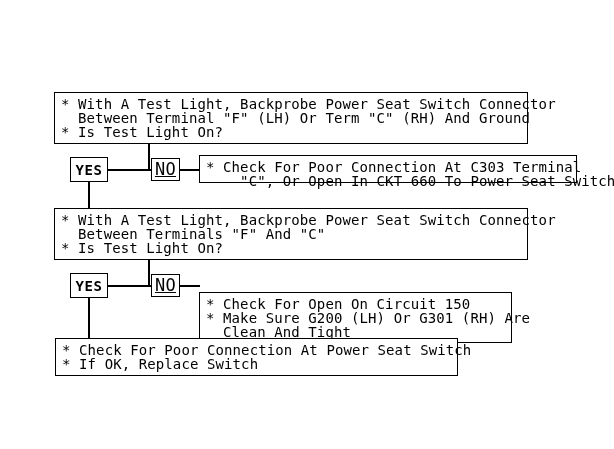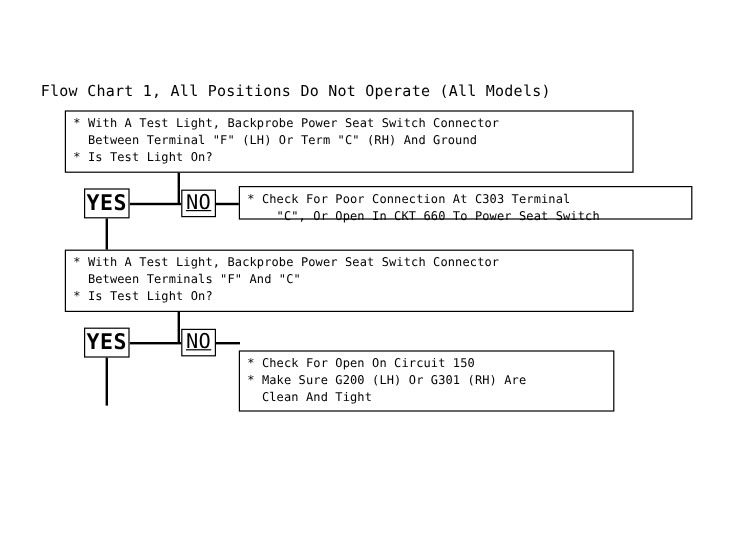--- a/index.html
+++ b/index.html
@@ -18,52 +18,51 @@
     font-size:12.5px;
     letter-spacing:0.2px;
     white-space:pre;
   }
 
   .box{
     position:absolute;
     border:1.5px solid #000;
     box-sizing:border-box;
     background:#fff;
-    font-size:10px;
+    font-size:14px;
     line-height:14.2px;
     white-space:pre;
     padding:4px 5px 22px 6px;
     letter-spacing:0.1px;
   }
 
   
   .chip{
     position:absolute;
     border:1.5px solid #000;
     box-sizing:border-box;
     background:#fff;
     display:flex;
     align-items:center;
     justify-content:center;
-    font-size:18px;
+    font-size:14px;
     line-height:1;
   }
   .chip.yes{font-weight:bold;letter-spacing:0.5px;}
   .chip.no{font-size:17px;text-decoration:underline;letter-spacing:0.3px;}
 
   
   .vline{position:absolute;width:1.5px;background:#000;}
   .hline{position:absolute;height:1.5px;background:#000;}
 </style>
 </head>
 <body>
 
 <div id="root">
 
-  <div class="title">Flow Chart 1, All Positions Do Not Operate (All Models)</div>
 
   <div class="box" style="left:54px;top:92px;width:474px;height:52px;">* With A Test Light, Backprobe Power Seat Switch Connector
   Between Terminal "F" (LH) Or Term "C" (RH) And Ground
 * Is Test Light On?</div>
 
   <div class="vline" style="left:148px;top:144px;height:26px;"></div>
 
   <div class="hline" style="left:108px;top:169px;width:92px;"></div>
 
   <div class="chip yes" style="left:70px;top:157px;width:38px;height:25px;">YES</div>
@@ -86,14 +85,16 @@
   <div class="chip yes" style="left:70px;top:273px;width:38px;height:25px;">YES</div>
 
   <div class="chip no" style="left:151px;top:274px;width:29px;height:23px;">NO</div>
 
   <div class="box" style="left:199px;top:269px;width:313px;height:51px;margin-top:23px;">* Check For Open On Circuit 150
 * Make Sure G200 (LH) Or G301 (RH) Are
   Clean And Tight</div>
 
   <div class="vline" style="left:88px;top:298px;height:40px;"></div>
 
+  <div class="box" style="left:55px;top:338px;width:403px;height:38px;">* Check For Poor Connection At Power Seat Switch
+* If OK, Replace Switch</div>
 
 </div>
 
 </body></html>

